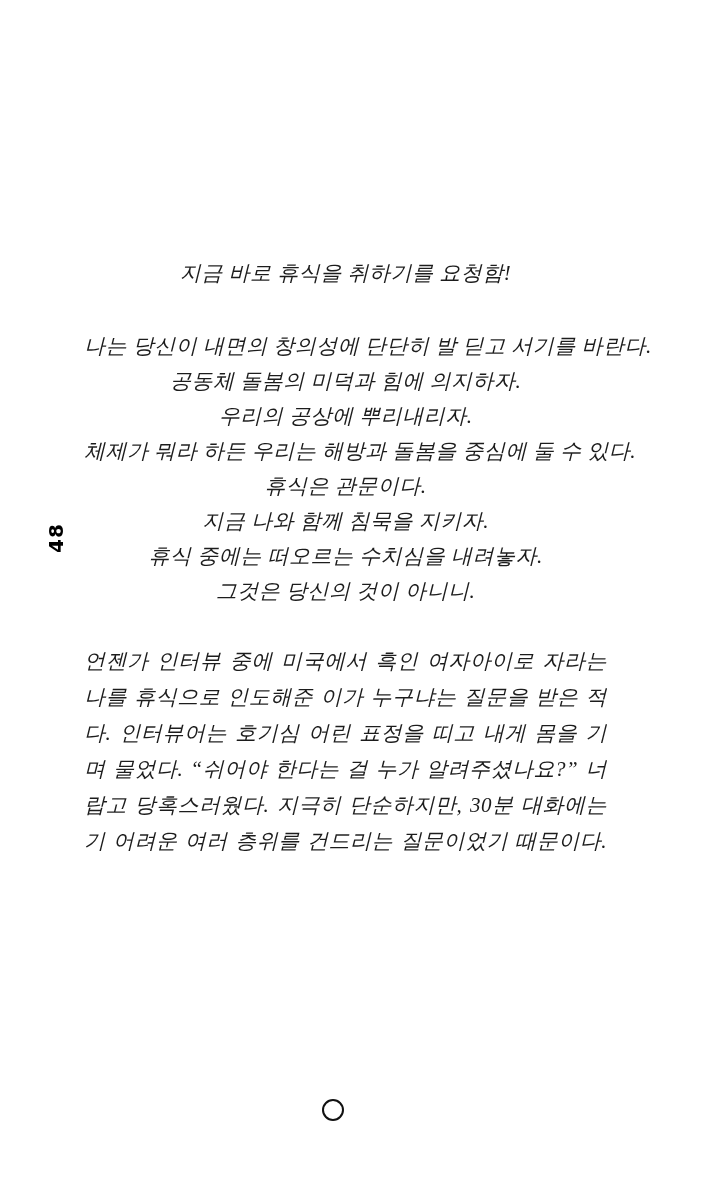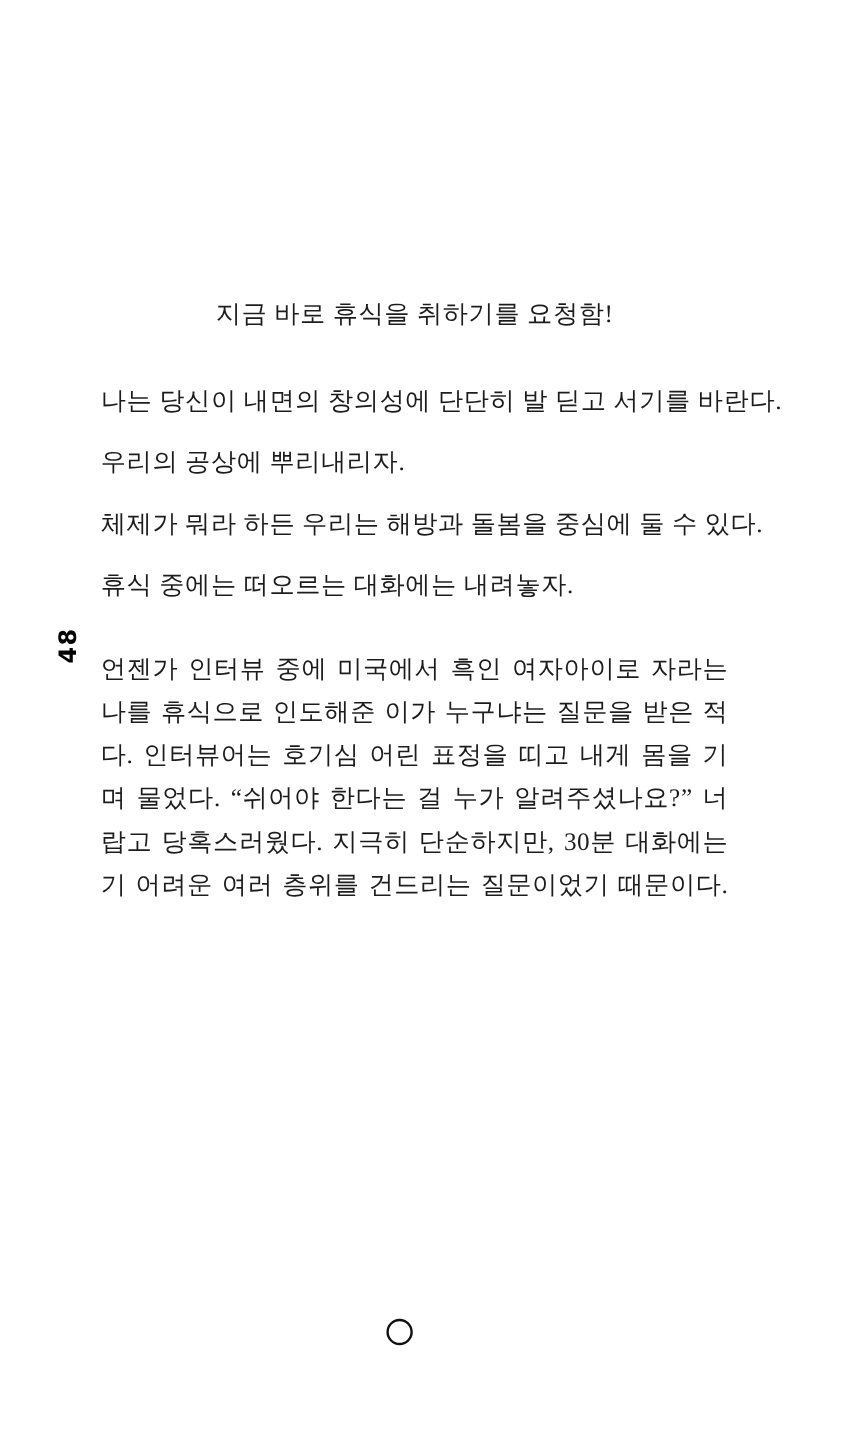--- a/index.html
+++ b/index.html
@@ -36,37 +36,37 @@
     font-weight: bold;
     font-size: 20px;
     letter-spacing: 1px;
     color: #000;
   }
   
   .content {
     position: absolute;
     left: 84px;
     right: 99px;
-    top: 244px;
+    top: 256px;
+    font-style: italic;
   }
   .poem-title {
     margin: 0 0 38px 0;
     font-size: 21px;
     font-weight: normal;
     text-align: center;
     line-height: 35px;
     letter-spacing: 0.5px;
   }
   .poem-line {
     font-size: 21px;
     line-height: 35px;
-    text-align: left;
+    text-align: center;
     letter-spacing: 0.5px;
     white-space: nowrap;
-    margin-top: 16px;
   }
   .prose {
     margin-top: 34px;
   }
   .prose-line {
     font-size: 21px;
     line-height: 36px;
     text-align: justify;
     text-align-last: justify;
     letter-spacing: 0.5px;
@@ -94,23 +94,27 @@
   <div class="page-number-wrap">
     <span class="page-number">48</span>
   </div>
 
   <div class="content">
 
     <h2 class="poem-title">지금 바로 휴식을 취하기를 요청함!</h2>
 
     <div>
       <div class="poem-line">나는 당신이 내면의 창의성에 단단히 발 딛고 서기를 바란다.</div>
+      <div class="poem-line">공동체 돌봄의 미덕과 힘에 의지하자.</div>
       <div class="poem-line">우리의 공상에 뿌리내리자.</div>
       <div class="poem-line">체제가 뭐라 하든 우리는 해방과 돌봄을 중심에 둘 수 있다.</div>
-      <div class="poem-line">휴식 중에는 떠오르는 대화에는 내려놓자.</div>
+      <div class="poem-line">휴식은 관문이다.</div>
+      <div class="poem-line">지금 나와 함께 침묵을 지키자.</div>
+      <div class="poem-line">휴식 중에는 떠오르는 수치심을 내려놓자.</div>
+      <div class="poem-line">그것은 당신의 것이 아니니.</div>
     </div>
 
     <div class="prose">
       <div class="prose-line">언젠가 인터뷰 중에 미국에서 흑인 여자아이로 자라는 동안</div>
       <div class="prose-line">나를 휴식으로 인도해준 이가 누구냐는 질문을 받은 적이 있</div>
       <div class="prose-line">다. 인터뷰어는 호기심 어린 표정을 띠고 내게 몸을 기울이</div>
       <div class="prose-line">며 물었다. “쉬어야 한다는 걸 누가 알려주셨나요?” 너무 놀</div>
       <div class="prose-line">랍고 당혹스러웠다. 지극히 단순하지만, 30분 대화에는 담</div>
       <div class="prose-line">기 어려운 여러 층위를 건드리는 질문이었기 때문이다. 의식</div>
     </div>

